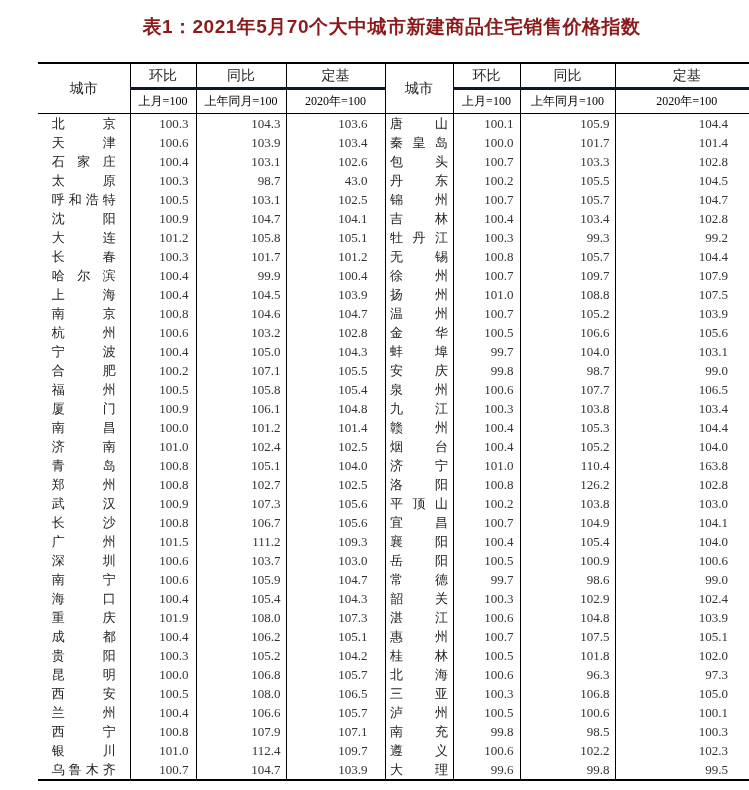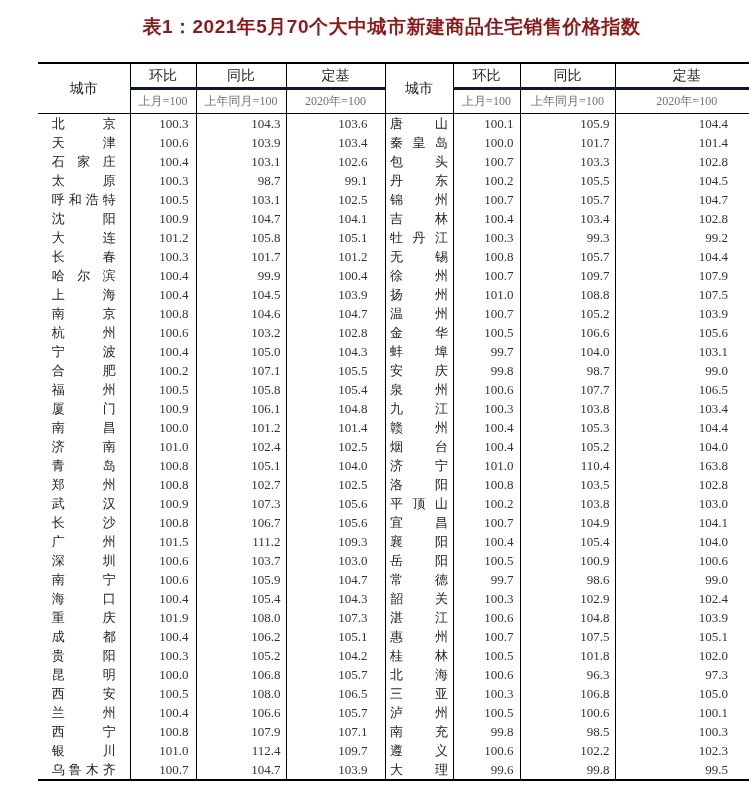--- a/index.html
+++ b/index.html
@@ -55,21 +55,21 @@
     font-size: 14px;
     color: #222;
     text-align: center;
     vertical-align: middle;
   }
   thead tr.grp-row th.grp {
     border-bottom: 3px solid #0f172a;
   }
   thead tr.sub-row th {
     font-size: 12px;
-    color: #737373;
+    color: #000000;
   }
   tbody td {
     height: 19px;
     font-size: 13px;
     vertical-align: middle;
   }
   tbody td.city {
     text-align: center;
     color: #222;
   }
@@ -158,21 +158,21 @@
         <td class="num">102.6</td>
         <td class="city"><span class="cityname r">包头</span></td>
         <td class="num">100.7</td>
         <td class="num">103.3</td>
         <td class="num">102.8</td>
       </tr>
       <tr>
         <td class="city"><span class="cityname">太原</span></td>
         <td class="num">100.3</td>
         <td class="num">98.7</td>
-        <td class="num">99.1</td>
+        <td class="num">43.0</td>
         <td class="city"><span class="cityname r">丹东</span></td>
         <td class="num">100.2</td>
         <td class="num">105.5</td>
         <td class="num">104.5</td>
       </tr>
       <tr>
         <td class="city"><span class="cityname">呼和浩特</span></td>
         <td class="num">100.5</td>
         <td class="num">103.1</td>
         <td class="num">102.5</td>
@@ -321,21 +321,21 @@
         <td class="num">110.4</td>
         <td class="num">163.8</td>
       </tr>
       <tr>
         <td class="city"><span class="cityname">郑州</span></td>
         <td class="num">100.8</td>
         <td class="num">102.7</td>
         <td class="num">102.5</td>
         <td class="city"><span class="cityname r">洛阳</span></td>
         <td class="num">100.8</td>
-        <td class="num">103.5</td>
+        <td class="num">126.2</td>
         <td class="num">102.8</td>
       </tr>
       <tr>
         <td class="city"><span class="cityname">武汉</span></td>
         <td class="num">100.9</td>
         <td class="num">107.3</td>
         <td class="num">105.6</td>
         <td class="city"><span class="cityname r">平顶山</span></td>
         <td class="num">100.2</td>
         <td class="num">103.8</td>

